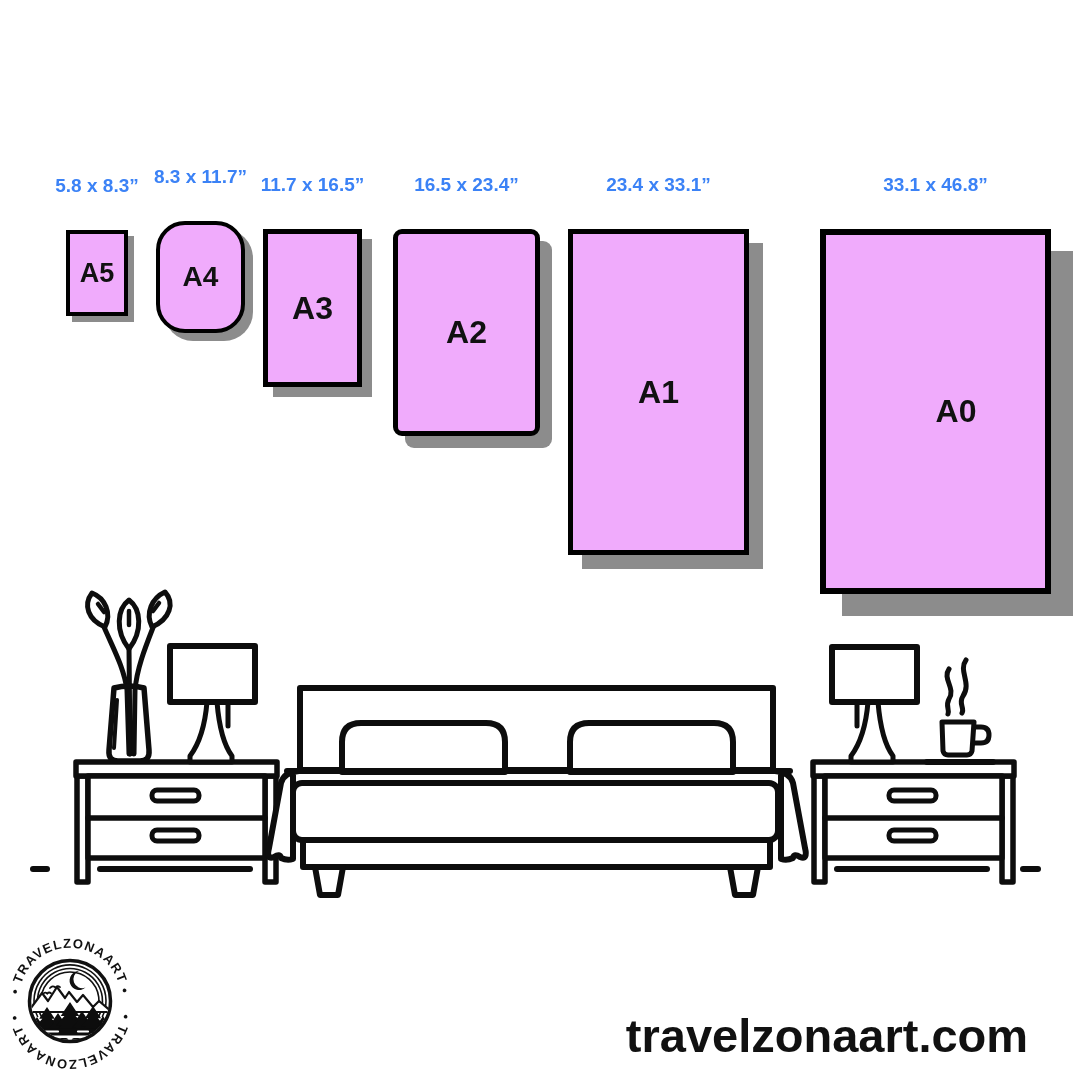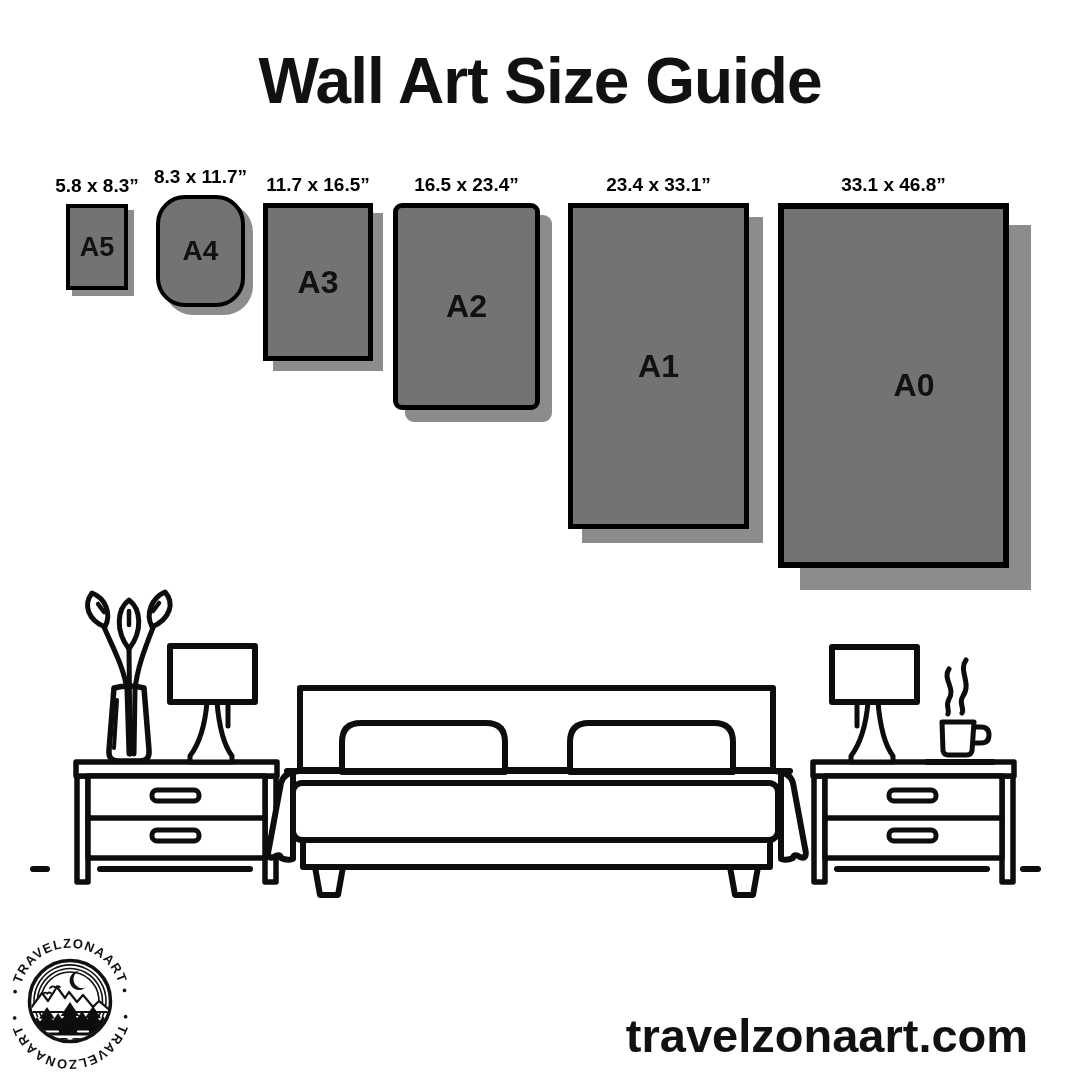--- a/index.html
+++ b/index.html
@@ -7,65 +7,64 @@
     position:relative;width:1080px;height:1080px;background:#fff;overflow:hidden;
     font-family:"Liberation Sans", sans-serif;color:#111;
   }
   .title{
     position:absolute;left:0;right:0;top:44px;text-align:center;
     font-size:64px;font-weight:700;letter-spacing:-1px;color:#111;
   }
   .frame{position:absolute;}
   .flabel{
     position:absolute;bottom:100%;left:50%;transform:translateX(-50%);
-    margin-bottom:7px;font-size:19px;font-weight:700;white-space:nowrap;color:#000000;
+    margin-bottom:7px;font-size:19px;font-weight:700;white-space:nowrap;color:#3b82f6;
   }
   .fbox{
     box-sizing:border-box;width:100%;height:100%;
-    border-style:solid;border-color:#000;background:#737373;
+    border-style:solid;border-color:#000;background:#f0abfc;
     display:flex;align-items:center;justify-content:center;
-    font-weight:700;color:#111;
+    font-weight:700;color:#111;margin-top:26px;
   }
   .scene{position:absolute;left:0;top:580px;width:1080px;height:330px;}
   .logo{position:absolute;left:2px;top:928px;width:140px;height:150px;}
   .logo text{font-family:"Liberation Sans",sans-serif;font-weight:700;fill:#111;}
   .website{
     position:absolute;left:567px;top:1008px;width:520px;text-align:center;
     font-size:47px;font-weight:700;letter-spacing:0;color:#111;
   }
 </style>
 </head>
 <body>
 
 <div class="page">
 
-  <div class="title">Wall Art Size Guide</div>
 
   <div>
       <div class="frame" style="left: 66px; top: 204px; width: 62px; height: 86px;">
         <div class="flabel">5.8 x 8.3”</div>
         <div class="fbox" style="border-width: 4px; box-shadow: rgb(140, 140, 140) 6px 6px 0px 0px; font-size: 27px;">A5</div>
       </div>
       <div class="frame" style="left: 156px; top: 195px; width: 89px; height: 112px;">
         <div class="flabel">8.3 x 11.7”</div>
         <div class="fbox" style="border-width: 4px; box-shadow: rgb(140, 140, 140) 8px 8px 0px 0px; font-size: 28px; border-radius: 29px;">A4</div>
       </div>
-      <div class="frame" style="left: 263px; top: 203px; width: 110px; height: 158px;">
+      <div class="frame" style="left: 263px; top: 203px; width: 99px; height: 158px;">
         <div class="flabel">11.7 x 16.5”</div>
         <div class="fbox" style="border-width: 5px; box-shadow: rgb(140, 140, 140) 10px 10px 0px 0px; font-size: 32px;">A3</div>
       </div>
       <div class="frame" style="left: 393px; top: 203px; width: 147px; height: 207px;">
         <div class="flabel">16.5 x 23.4”</div>
         <div class="fbox" style="border-width: 5px; box-shadow: rgb(140, 140, 140) 12px 12px 0px 0px; font-size: 32px; border-radius: 9px;">A2</div>
       </div>
       <div class="frame" style="left: 568px; top: 203px; width: 181px; height: 326px;">
         <div class="flabel">23.4 x 33.1”</div>
         <div class="fbox" style="border-width: 5px; box-shadow: rgb(140, 140, 140) 14px 14px 0px 0px; font-size: 32px;">A1</div>
       </div>
-      <div class="frame" style="left: 778px; top: 203px; width: 231px; height: 365px;">
+      <div class="frame" style="left: 820px; top: 203px; width: 231px; height: 365px;">
         <div class="flabel">33.1 x 46.8”</div>
         <div class="fbox" style="border-width: 6px; box-shadow: rgb(140, 140, 140) 22px 22px 0px 0px; font-size: 32px; padding-left: 41px;">A0</div>
       </div>
     </div>
 
   <svg class="scene" viewBox="0 580 1080 330">
     <g stroke="#0d0d0d" fill="none" stroke-width="5.5" stroke-linecap="round" stroke-linejoin="round">
 
       <g>
         <rect x="77" y="776" width="11" height="106" fill="#fff"></rect>

